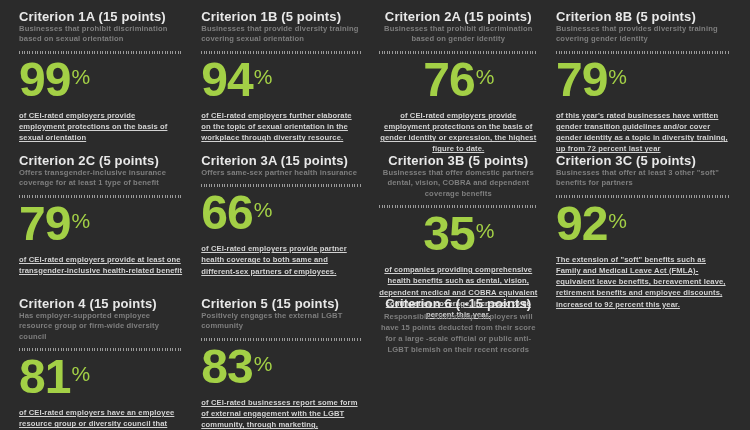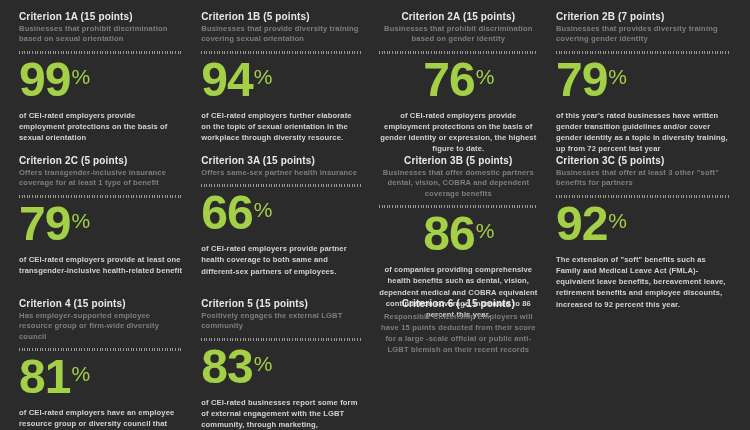--- a/index.html
+++ b/index.html
@@ -33,21 +33,21 @@
   .card {
     box-sizing: border-box;
     padding-right: 18px;
   }
   .card.col-1 { width: 186px; }
   .card.col-2 { width: 181px; }
   .card.col-3 { width: 181px; text-align: center; }
   .card.col-4 { width: 184px; padding-right: 6px; }
 
   .card-title {
-    font-size: 10px;
+    font-size: 13px;
     font-weight: bold;
     color: #e8e8e8;
     letter-spacing: 0.15px;
     line-height: 10.5px;
     margin: 0 0 1px 0;
     white-space: nowrap;
   }
   .card-sub {
     font-size: 7.6px;
     font-weight: bold;
@@ -89,20 +89,21 @@
     top: -12px;
     left: 1px;
   }
   .card-body {
     font-size: 7.6px;
     font-weight: bold;
     color: #d2d2d2;
     line-height: 11.3px;
     letter-spacing: 0.12px;
     margin: 0;
+    text-decoration: underline;
   }
   .card.no-stat .card-sub { line-height: 11.2px; }
 </style>
 </head>
 <body>
 
 <div id="infographic">
 
   <div class="row row-1">
 
@@ -130,21 +131,21 @@
       <div class="card-title">Criterion 2A (15 points)</div>
       <div class="card-sub">Businesses that prohibit discrimination based on gender identity</div>
       <div class="divider"></div>
       <div class="stat">
         <span class="stat-number">76</span><span class="stat-pct">%</span>
       </div>
       <div class="card-body">of CEI-rated employers provide employment protections on the basis of gender identity or expression, the highest figure to date.</div>
     </div>
 
     <div class="card col-4">
-      <div class="card-title">Criterion 2B (7 points)</div>
+      <div class="card-title">Criterion 8B (5 points)</div>
       <div class="card-sub">Businesses that provides diversity training covering gender identity</div>
       <div class="divider"></div>
       <div class="stat">
         <span class="stat-number">79</span><span class="stat-pct">%</span>
       </div>
       <div class="card-body">of this year's rated businesses have written gender transition guidelines and/or cover gender identity as a topic in diversity training, up from 72 percent last year</div>
     </div>
 
   </div>
 
@@ -168,21 +169,21 @@
         <span class="stat-number">66</span><span class="stat-pct">%</span>
       </div>
       <div class="card-body">of CEI-rated employers provide partner health coverage  to both same and different-sex partners of employees.</div>
     </div>
 
     <div class="card col-3">
       <div class="card-title">Criterion 3B (5 points)</div>
       <div class="card-sub">Businesses that offer domestic partners dental, vision, COBRA and dependent coverage benefits</div>
       <div class="divider"></div>
       <div class="stat">
-        <span class="stat-number">86</span><span class="stat-pct">%</span>
+        <span class="stat-number">35</span><span class="stat-pct">%</span>
       </div>
       <div class="card-body">of companies providing comprehensive health benefits such as dental, vision, dependent medical and COBRA equivalent continuation coverage, increased to 86 percent this year.</div>
     </div>
 
     <div class="card col-4">
       <div class="card-title">Criterion 3C (5 points)</div>
       <div class="card-sub">Businesses that offer at least 3 other "soft" benefits for partners</div>
       <div class="divider"></div>
       <div class="stat">
         <span class="stat-number">92</span><span class="stat-pct">%</span>

